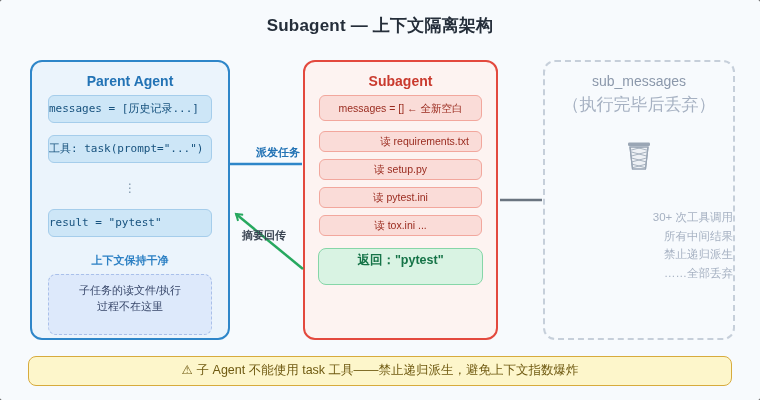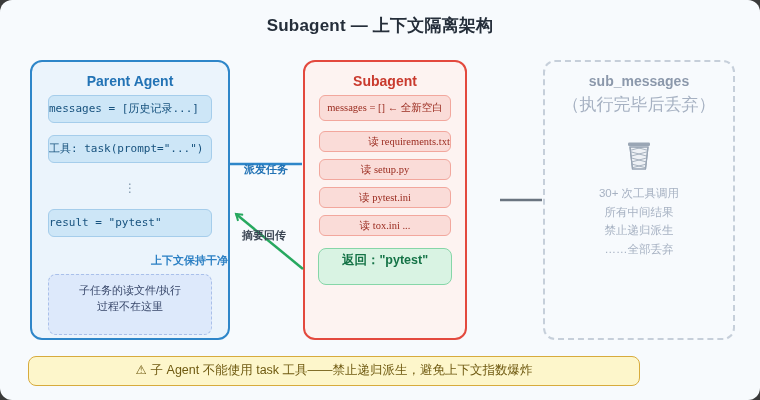--- a/index.html
+++ b/index.html
@@ -4,21 +4,21 @@
 <style>
   html,body{margin:0;padding:0;}
   body{
     width:760px;height:400px;
     background:#3a3a3a;
     font-family:"Liberation Sans","DejaVu Sans",sans-serif;
     -webkit-font-smoothing:antialiased;
   }
   .page{
     position:relative;width:760px;height:400px;
-    background:var(--c-page-bg);border-radius:12px;overflow:hidden;
+    background:var(--c-page-bg);border-radius:2px;overflow:hidden;
   }
   .main-title{
     position:absolute;top:14px;left:0;width:760px;
     text-align:center;font-size:17px;font-weight:600;color:var(--c-title);
     letter-spacing:.2px;
   }
   
   .box{position:absolute;top:60px;height:280px;border-radius:12px;box-sizing:border-box;}
   .box-title{margin-top:11px;text-align:center;font-size:14px;font-weight:600;}
 
@@ -28,70 +28,70 @@
   .p-item{
     margin:12px 16px;height:26px;line-height:26px;text-align:left;
     background:var(--c-parent-item-bg);border:1px solid var(--c-parent-item-border);
     border-radius:6px;font-family:"DejaVu Sans Mono",monospace;
     font-size:11px;color:var(--c-parent-item-text);overflow:hidden;white-space:nowrap;
   }
   .p-item1{margin-top:6px;}
   .p-item2{margin-top:8px;}
   .p-dots{height:26px;line-height:26px;margin-top:3px;text-align:center;font-size:12px;color:#7f96ab;}
   .p-item3{margin-top:8px;}
-  .p-clean{margin-top:16px;text-align:right;font-size:11px;font-weight:600;color:var(--c-parent-clean);}
+  .p-clean{margin-top:16px;text-align:center;font-size:11px;font-weight:600;color:var(--c-parent-clean);}
   .p-note{
     margin:6px 16px 0;height:61px;box-sizing:border-box;
     background:var(--c-parent-note-bg);border:1.5px dashed var(--c-parent-note-border);
     border-radius:8px;text-align:center;font-size:11px;line-height:16px;padding-top:7px;
     color:var(--c-parent-note-text);
   }
   .p-note .check-line{color:var(--c-parent-note-check);}
 
   
-  .sub-box{left:303px;width:164px;background:var(--c-sub-bg);border:2px solid var(--c-sub-border);}
+  .sub-box{left:303px;width:195px;background:var(--c-sub-bg);border:2px solid var(--c-sub-border);}
   .sub-box .box-title{color:var(--c-sub-title);}
   .s-item{
     margin:0 14px;text-align:center;
     background:var(--c-sub-item-bg);border:1px solid var(--c-sub-item-border);
-    border-radius:6px;font-family:Liberation Serif, serif;
+    border-radius:6px;font-family:Liberation Sans, sans-serif;
     font-size:10.5px;color:var(--c-sub-item-text);overflow:hidden;white-space:nowrap;
   }
   .s-item1{margin-top:6px;height:24px;line-height:24px;}
   .s-item-sm{height:19px;line-height:19px;}
   .s-gap1{margin-top:10px;padding-left:48px;}
   .s-gap{margin-top:7px;}
   .s-return{
     margin:12px 13px 0;height:37px;box-sizing:border-box;
     background:var(--c-green-bg);border:1.5px solid var(--c-green-border);
     border-radius:8px;text-align:center;padding-top:3px;
   }
   .s-return-title{font-size:12.5px;font-weight:700;color:var(--c-green-title);line-height:16px;}
   .s-return-sub{font-size:10px;color:var(--c-green-sub);line-height:13px;}
 
   
   .msg-box{left:543px;width:192px;background:transparent;border:2px dashed var(--c-msg-border);}
-  .msg-box .box-title{color:var(--c-msg-title);font-weight:700;}
+  .msg-box .box-title{color:var(--c-msg-title);font-weight:400;}
   .msg-sub{margin-top:4px;text-align:center;font-size:17px;color:var(--c-msg-text);}
   .msg-trash{margin-top:24px;text-align:center;}
-  .msg-lines{margin-top:8px;text-align:center;font-size:11.5px;line-height:18.5px;color:var(--c-msg-text);}
+  .msg-lines{margin-top:32px;text-align:right;font-size:11.5px;line-height:18.5px;color:var(--c-msg-text);}
 
   
   .overlay{position:absolute;left:0;top:0;width:760px;height:400px;pointer-events:none;}
   .line-blue{stroke:var(--c-arrow-blue);stroke-width:2.5;}
   .line-green{stroke:var(--c-arrow-green);stroke-width:2.5;}
   .line-gray{stroke:var(--c-connector);stroke-width:2.5;}
   .head-green{stroke:var(--c-arrow-green);fill:none;stroke-width:2;}
   .lbl{position:absolute;font-size:11px;font-weight:600;text-align:center;}
-  .lbl-dispatch{left:231px;top:145px;width:70px;color:var(--c-parent-title);margin-top:17px;}
+  .lbl-dispatch{left:243px;top:145px;width:70px;color:var(--c-parent-title);}
   .lbl-return{left:233px;top:228px;width:62px;color:#3b4553;}
 
   
   .warn-bar{
-    position:absolute;left:28px;top:356px;width:612px;height:30px;box-sizing:border-box;
+    position:absolute;left:28px;top:356px;width:704px;height:30px;box-sizing:border-box;
     background:var(--c-warn-bg);border:1.5px solid var(--c-warn-border);border-radius:8px;
     text-align:center;line-height:27px;font-size:12.5px;color:var(--c-warn-text);
   }
   .warn-bar .warn-icon{margin-right:4px;}
 </style>
 </head>
 <body>
 
 <div class="page">
 

